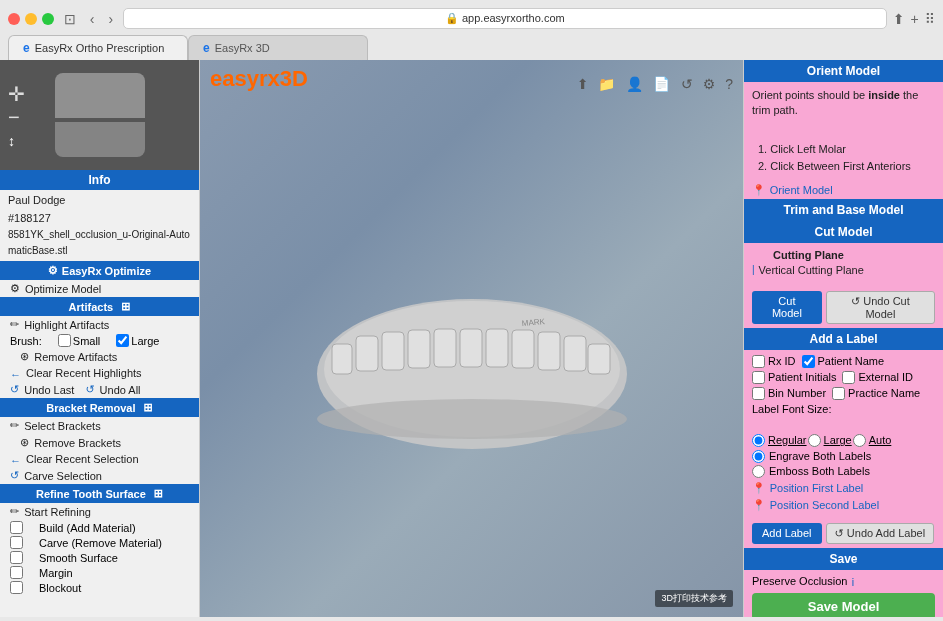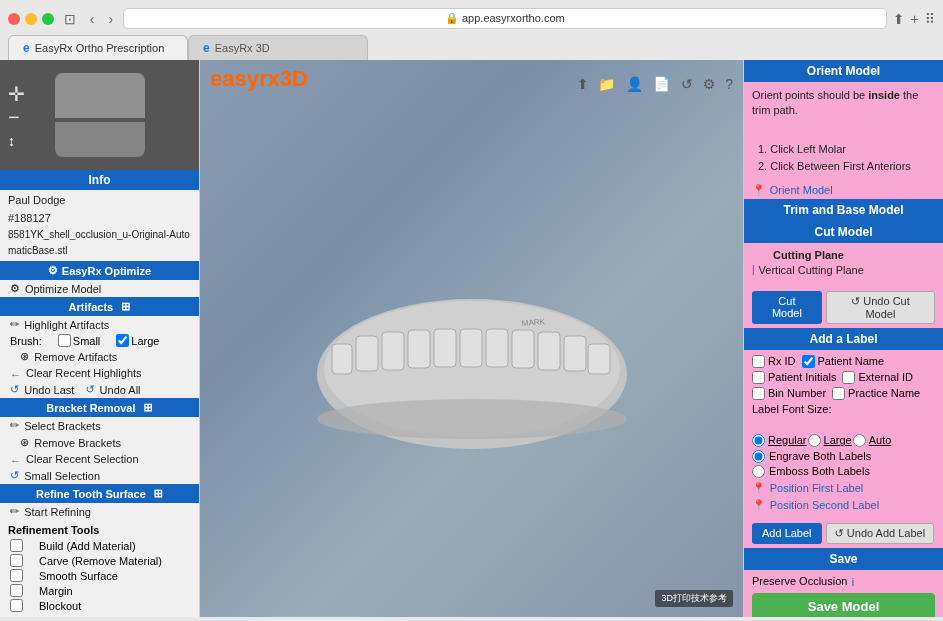--- a/index.html
+++ b/index.html
@@ -191,32 +191,31 @@
     <div class="section-item indent">
       <span>⊛</span>
       <span>Remove Brackets</span>
     </div>
     <div class="section-item">
       <span class="arrow">←</span>
       <span>Clear Recent Selection</span>
     </div>
     <div class="section-item">
       <span style="color:#1565c0;">↺</span>
-      <span>Small Selection</span>
+      <span>Carve Selection</span>
     </div>
 
     <div class="section-header">
       <span>Refine Tooth Surface</span>
       <span style="margin-left:4px;">⊞</span>
     </div>
     <div class="section-item">
       <span>✏</span>
       <span>Start Refining</span>
     </div>
-    <div style="padding: 4px 8px 2px 8px; font-size:11px; font-weight:600;">Refinement Tools</div>
     <div class="checkbox-row">
       <input type="checkbox" style="">
       <span>Build (Add Material)</span>
     </div>
     <div class="checkbox-row">
       <input type="checkbox" style="">
       <span>Carve (Remove Material)</span>
     </div>
     <div class="checkbox-row">
       <input type="checkbox" style="">

